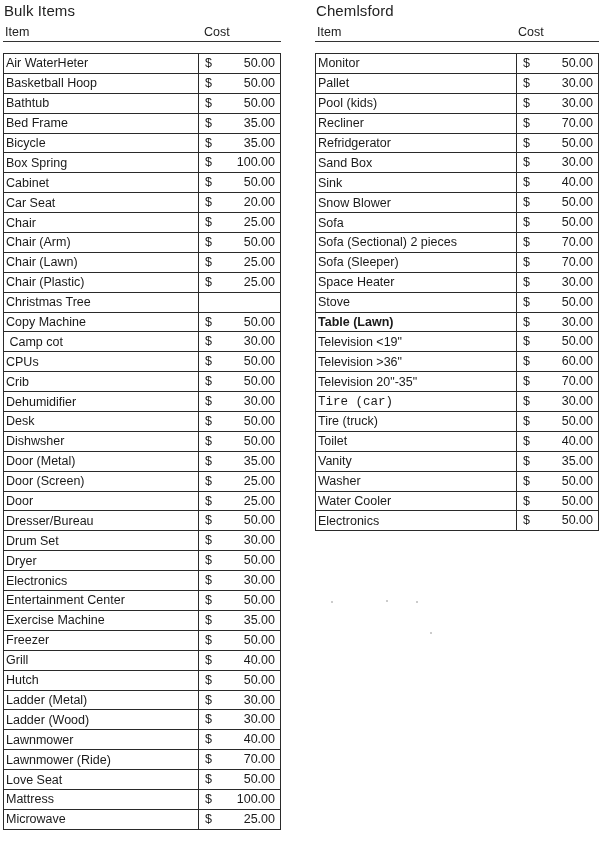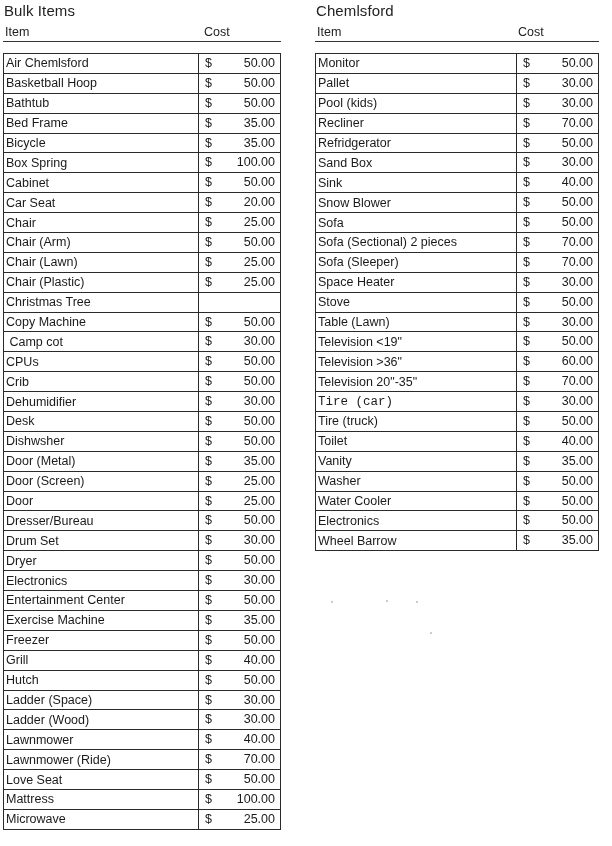--- a/index.html
+++ b/index.html
@@ -28,21 +28,21 @@
 
 <div class="section sec-left">
   <div class="title">Bulk Items</div>
   <div class="hdr">
     <span class="h-item">Item</span>
     <span class="h-cost" style="left:201px">Cost</span>
   </div>
   <table class="tbl">
       <tbody>
         <tr>
-          <td class="item" style="white-space: pre;">Air Chemlsford</td>
+          <td class="item" style="white-space: pre;">Air WaterHeter</td>
           <td class="cost">
             <span class="dollar">$</span>
             <span class="amt">50.00</span>
           </td>
         </tr>
         <tr>
           <td class="item" style="white-space: pre;">Basketball Hoop</td>
           <td class="cost">
             <span class="dollar">$</span>
             <span class="amt">50.00</span>
@@ -252,21 +252,21 @@
           </td>
         </tr>
         <tr>
           <td class="item" style="white-space: pre;">Hutch</td>
           <td class="cost">
             <span class="dollar">$</span>
             <span class="amt">50.00</span>
           </td>
         </tr>
         <tr>
-          <td class="item" style="white-space: pre;">Ladder (Space)</td>
+          <td class="item" style="white-space: pre;">Ladder (Metal)</td>
           <td class="cost">
             <span class="dollar">$</span>
             <span class="amt">30.00</span>
           </td>
         </tr>
         <tr>
           <td class="item" style="white-space: pre;">Ladder (Wood)</td>
           <td class="cost">
             <span class="dollar">$</span>
             <span class="amt">30.00</span>
@@ -404,21 +404,21 @@
           </td>
         </tr>
         <tr>
           <td class="item" style="white-space: pre;">Stove</td>
           <td class="cost">
             <span class="dollar">$</span>
             <span class="amt">50.00</span>
           </td>
         </tr>
         <tr>
-          <td class="item" style="white-space: pre;">Table (Lawn)</td>
+          <td class="item" style="white-space: pre; font-weight: bold;">Table (Lawn)</td>
           <td class="cost">
             <span class="dollar">$</span>
             <span class="amt">30.00</span>
           </td>
         </tr>
         <tr>
           <td class="item" style="white-space: pre;">Television &lt;19"</td>
           <td class="cost">
             <span class="dollar">$</span>
             <span class="amt">50.00</span>
@@ -478,27 +478,20 @@
           <td class="cost">
             <span class="dollar">$</span>
             <span class="amt">50.00</span>
           </td>
         </tr>
         <tr>
           <td class="item" style="white-space: pre;">Electronics</td>
           <td class="cost">
             <span class="dollar">$</span>
             <span class="amt">50.00</span>
-          </td>
-        </tr>
-        <tr>
-          <td class="item" style="white-space: pre;">Wheel Barrow</td>
-          <td class="cost">
-            <span class="dollar">$</span>
-            <span class="amt">35.00</span>
           </td>
         </tr>
       </tbody>
     </table>
 </div>
 
 <div class="speck" style="left:331px;top:601px"></div>
 <div class="speck" style="left:386px;top:600px"></div>
 <div class="speck" style="left:416px;top:601px"></div>
 <div class="speck" style="left:430px;top:632px"></div>

